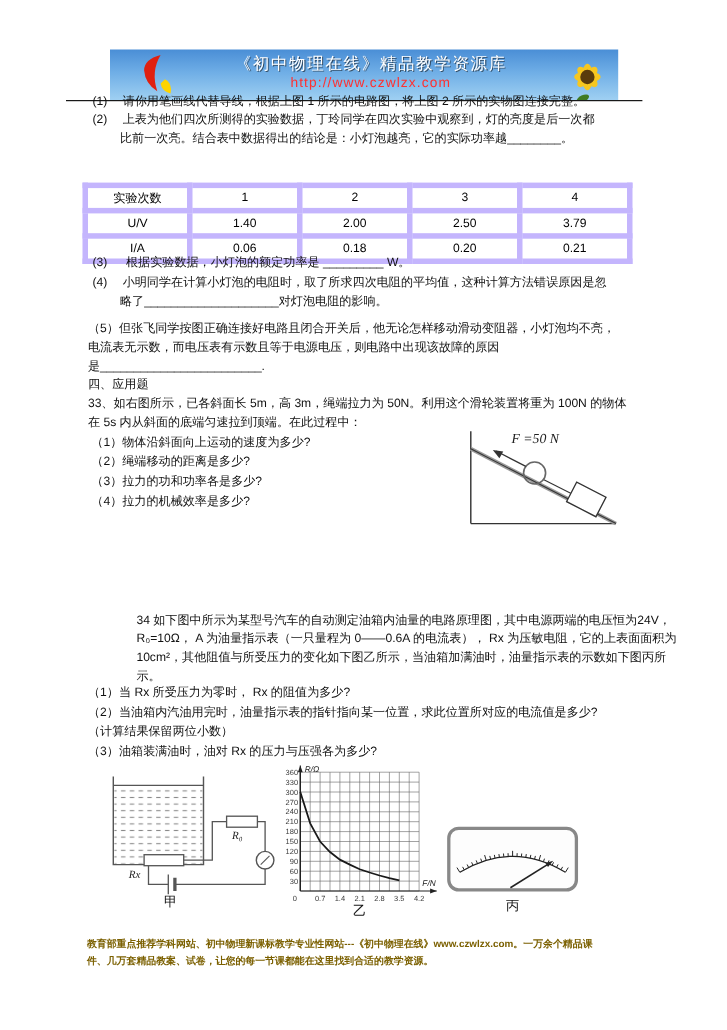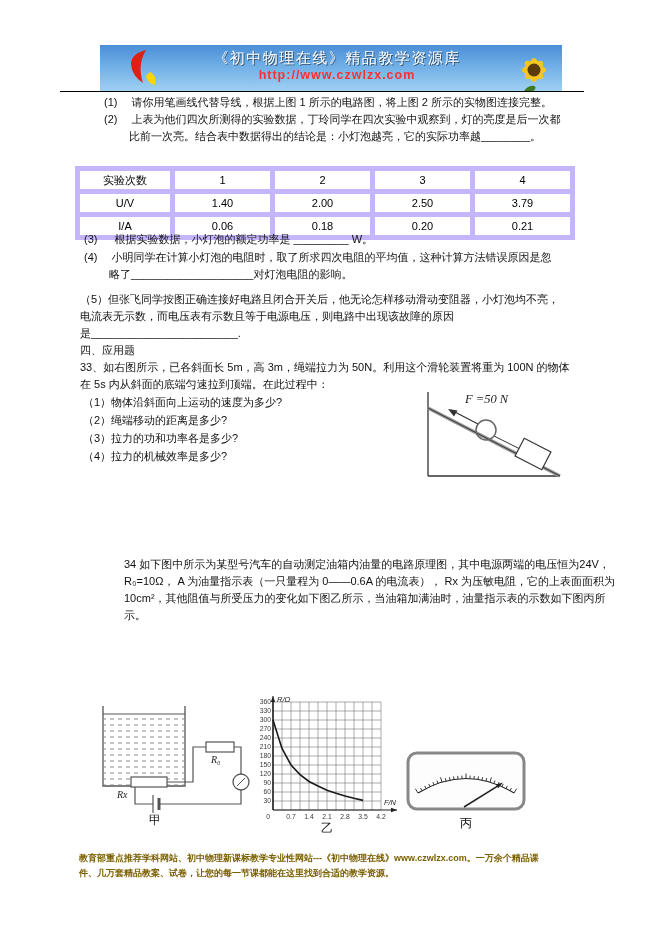--- a/index.html
+++ b/index.html
@@ -6,21 +6,21 @@
   .page{position:relative;width:661px;height:936px;background:#ffffff;overflow:hidden;
         font-family:"Liberation Sans","DejaVu Sans",sans-serif;color:#000;}
   .abs{position:absolute;}
   .txt{position:absolute;white-space:pre-wrap;font-size:11px;line-height:17px;color:#111;}
   
   .banner{position:absolute;left:100px;top:45px;width:462px;height:46px;
           background:linear-gradient(180deg,#4a8ed6 0%,#6faee6 45%,#9fd0f2 100%);overflow:hidden;}
   .banner-titlewrap{position:absolute;left:84px;right:72px;top:4px;text-align:center;}
   .banner-title{color:#fff;font-weight:normal;font-size:15px;letter-spacing:1.5px;
                 text-shadow:1px 1px 0 rgba(20,20,20,.6);white-space:nowrap;}
-  .banner-url{color:#ff3030;font-weight:bold;font-size:12.5px;letter-spacing:1px;margin-top:0px;}
+  .banner-url{color:#ff3030;font-weight:normal;font-size:12.5px;letter-spacing:1px;margin-top:0px;}
   .hrline{position:absolute;left:60px;top:91px;width:524px;height:0;border-top:1.5px solid #000;}
   
   .exp-table{position:absolute;left:75px;top:166px;border-collapse:collapse;table-layout:fixed;}
   .exp-table td{border:5px solid #c4b5fd;height:18px;text-align:center;vertical-align:middle;
                 font-size:11px;padding:0 2px;}
   
   .footer{position:absolute;left:79px;top:851px;width:520px;font-size:9px;font-weight:bold;
           color:#7B6000;line-height:14.5px;white-space:pre-wrap;}
   
   svg text{font-family:"Liberation Sans","DejaVu Sans",sans-serif;fill:#222;}
@@ -55,21 +55,21 @@
           <ellipse rx="5" ry="12" transform="rotate(90)"></ellipse>
           <ellipse rx="5" ry="12" transform="rotate(135)"></ellipse>
         </g>
         <circle r="6.5" fill="#5a3c0c"></circle>
         <ellipse cx="-12" cy="16" rx="6" ry="3" fill="#3f7a22" transform="rotate(-25)"></ellipse>
       </g>
     </svg>
   </div>
   <div class="hrline"></div>
 
-  <div class="txt" style="left:84px;top:94px;margin-left:20px;">(1)　 请你用笔画线代替导线，根据上图 1 所示的电路图，将上图 2 所示的实物图连接完整。
+  <div class="txt" style="left:84px;top:84px;">(1)　 请你用笔画线代替导线，根据上图 1 所示的电路图，将上图 2 所示的实物图连接完整。
 (2)　 上表为他们四次所测得的实验数据，丁玲同学在四次实验中观察到，灯的亮度是后一次都
 　　 比前一次亮。结合表中数据得出的结论是：小灯泡越亮，它的实际功率越________。</div>
 
   <table class="exp-table">
     <colgroup>
         <col style="width:95px">
         <col style="width:100px">
         <col style="width:100px">
         <col style="width:100px">
         <col style="width:100px">
@@ -122,20 +122,24 @@
     <circle cx="78" cy="44" r="10" fill="none" stroke="#666" stroke-width="1.5"></circle>
     <line x1="70" y1="38" x2="43" y2="24" stroke="#333" stroke-width="1.2"></line>
     <polygon points="40,23 49.5,24.5 46,30.5" fill="#333"></polygon>
     <text x="57" y="17" class="itlab" font-size="12.5">F =50 N</text>
   </svg>
 
   <div class="txt" style="left:80px;top:556px;margin-left:44px;">34 如下图中所示为某型号汽车的自动测定油箱内油量的电路原理图，其中电源两端的电压恒为24V，
 R₀=10Ω， A 为油量指示表（一只量程为 0——0.6A 的电流表）， Rx 为压敏电阻，它的上表面面积为
 10cm²，其他阻值与所受压力的变化如下图乙所示，当油箱加满油时，油量指示表的示数如下图丙所
 示。</div>
+  <div class="txt" style="left:80px;top:622px;line-height:17.5px;">（1）当 Rx 所受压力为零时， Rx 的阻值为多少?
+（2）当油箱内汽油用完时，油量指示表的指针指向某一位置，求此位置所对应的电流值是多少?
+（计算结果保留两位小数）
+（3）油箱装满油时，油对 Rx 的压力与压强各为多少?</div>
 
   <svg class="abs" style="left:93px;top:698px" width="165" height="132" viewBox="0 0 165 132">
     <defs>
       <pattern id="oilp" width="8" height="6" patternUnits="userSpaceOnUse">
         <line x1="1" y1="3" x2="5" y2="3" stroke="#8a8a8a" stroke-width="1"></line>
       </pattern>
     </defs>
     <rect x="11" y="17" width="80" height="70" fill="url(#oilp)"></rect>
     <path d="M10,8 V88 H92 V8" fill="none" stroke="#555" stroke-width="1.3"></path>
     <line x1="10" y1="16" x2="92" y2="16" stroke="#555" stroke-width="1"></line>

